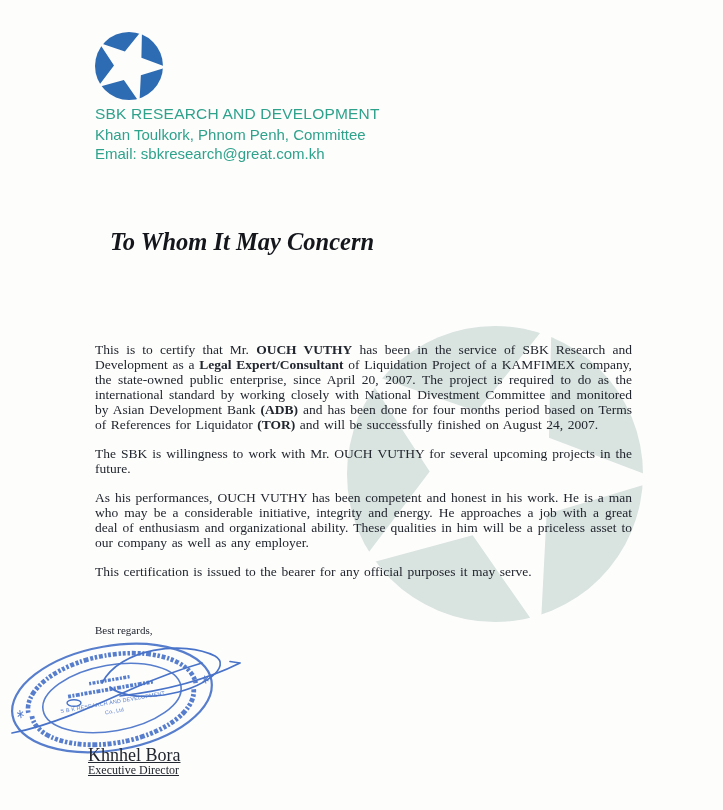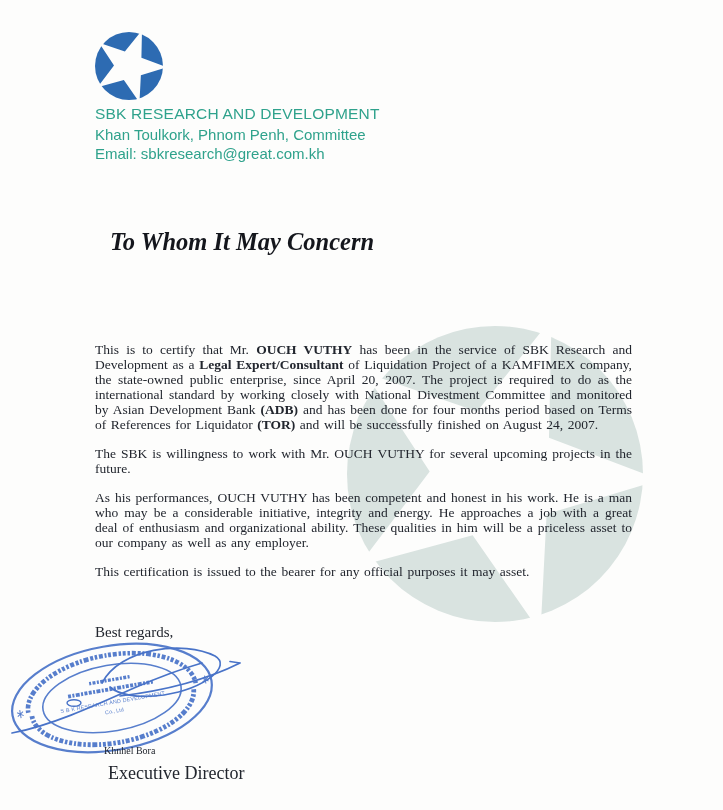--- a/index.html
+++ b/index.html
@@ -15,23 +15,23 @@
   .company-name { font-weight:normal; font-size:15.5px; letter-spacing:0.2px; margin-bottom:2px; }
   
   .title { position:absolute; left:110px; top:228px; width:560px; 
     font-size:24.5px; font-weight:bold; font-style:italic; color:#14161c; }
   
   .watermark { position:absolute; left:330px; top:307px; width:320px; height:320px; z-index:0; }
   
   .body-block { position:absolute; left:95px; top:334px; width:537px; z-index:1; }
   .body-para { margin:8px 0 14px 0; font-size:13.5px; line-height:15px;
     text-align:justify; text-align-last:left; word-spacing:1.2px; }
-  .closing-salutation { position:absolute; left:95px; top:624px; font-size:15px; z-index:1; }
-  .signer-name { position:absolute; left:104px; top:745px; font-size:10px; z-index:4; }
-  .signer-title { position:absolute; left:108px; top:763px; font-size:18px; z-index:4; }
+  .closing-salutation { position:absolute; left:95px; top:624px; font-size:11px; z-index:1; }
+  .signer-name { position:absolute; left:88px; top:745px; font-size:18px; z-index:4;text-decoration:underline; }
+  .signer-title { position:absolute; left:88px; top:763px; font-size:12px; z-index:4;text-decoration:underline; }
   
   .stamp-sig { position:absolute; left:2px; top:636px; width:250px; height:125px; z-index:3;
     opacity:0.92; pointer-events:none; }
   .stamp-sig text { font-family:"Liberation Sans", sans-serif; fill:#4a74c9; }
 </style>
 </head>
 <body>
 
 <div id="page">
 
@@ -50,21 +50,21 @@
 
   <svg class="watermark" viewBox="-160 -160 320 320">
     <circle cx="5" cy="7" r="148" fill="#d9e3e0"></circle>
     <polygon fill="#fdfdfc" points="0,-38 8.8,-12.1 36.1,-11.7 14.3,4.6 22.3,30.7 0,15 -22.3,30.7 -14.3,4.6 -36.1,-11.7 -8.8,-12.1" transform="translate(5,7) rotate(20) scale(4.35)"></polygon>
   </svg>
 
   <div class="body-block">
     <p class="body-para"><span>This is to certify that Mr. </span><span style="font-weight: bold;">OUCH VUTHY</span><span> has been in the service of SBK Research and Development as a </span><span style="font-weight: bold;">Legal Expert/Consultant</span><span> of Liquidation Project of a KAMFIMEX company, the state-owned public enterprise, since April 20, 2007. The project is required to do as the international standard by working closely with National Divestment Committee and monitored by Asian Development Bank </span><span style="font-weight: bold;">(ADB)</span><span> and has been done for four months period based on Terms of References for Liquidator </span><span style="font-weight: bold;">(TOR)</span><span> and will be successfully finished on August 24, 2007.</span></p>
     <p class="body-para"><span>The SBK is willingness to work with Mr. OUCH VUTHY for several upcoming projects in the future.</span></p>
     <p class="body-para"><span>As his performances, OUCH VUTHY has been competent and honest in his work. He is a man who may be a considerable initiative, integrity and energy. He approaches a job with a great deal of enthusiasm and organizational ability. These qualities in him will be a priceless asset to our company as well as any employer.</span></p>
-    <p class="body-para"><span>This certification is issued to the bearer for any official purposes it may asset.</span></p>
+    <p class="body-para"><span>This certification is issued to the bearer for any official purposes it may serve.</span></p>
   </div>
 
   <div class="closing-salutation">Best regards,</div>
 
   <svg class="stamp-sig" viewBox="0 0 250 125">
     <g stroke="#4a74c9" fill="none" transform="rotate(-10 110 62)">
       <ellipse cx="110" cy="62" rx="101" ry="52" stroke-width="2.2"></ellipse>
       <ellipse cx="110" cy="62" rx="70" ry="33" stroke-width="1.6"></ellipse>
 
       <path d="M 25 62 A 85 43 0 0 1 195 62" stroke-width="4.6" stroke-dasharray="2.5 1.8 4 1.8 3 1.6 2 1.8 5 1.8 3 1.6 2.5 1.8 4 1.8 2 1.6 3 1.8 4 1.8 2.5 1.6 3 1.8"></path>

